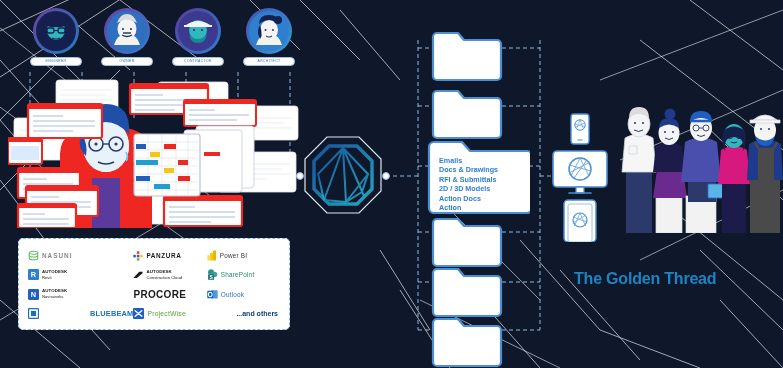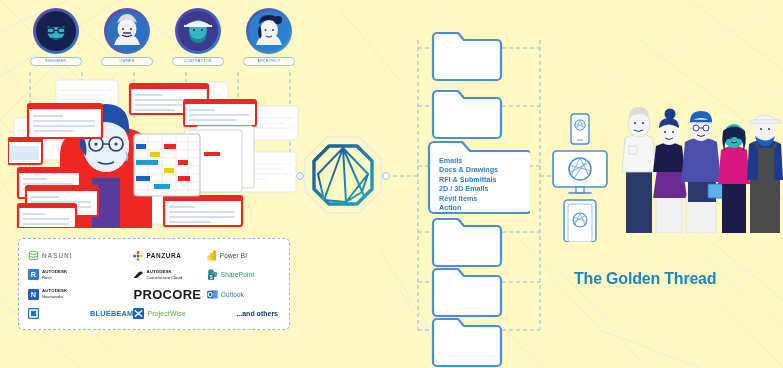--- a/index.html
+++ b/index.html
@@ -1,21 +1,21 @@
 <!DOCTYPE html>
 <html><head>
 <meta charset="utf-8">
 <style>
   * { box-sizing: border-box; margin: 0; padding: 0; }
   html, body {
     width: 783px; height: 368px; overflow: hidden;
     background: #ffffff;
     font-family: "Liberation Sans", sans-serif;
   }
-  #stage { position: relative; width: 783px; height: 368px; background: #fef9c3; overflow: hidden; }
+  #stage { position: relative; width: 783px; height: 368px; background: #0f172a; overflow: hidden; }
 
   .bgmesh { position: absolute; inset: 0; z-index: 0; pointer-events: none; }
 
   
   #personas { position: absolute; left: 30px; top: 8px; width: 265px; height: 68px; z-index: 5; }
   .persona { position: absolute; width: 52px; text-align: center; }
   .pa-ring {
     width: 46px; height: 46px; border-radius: 50%; margin: 0 auto;
     padding: 3px; position: relative;
   }
@@ -343,22 +343,22 @@
     </div>
 
     <div class="folder" style="left:18px; top:122px; width:104px; height:78px;">
       <svg viewBox="0 0 104 78" width="104" height="78">
         <path d="M3 11 a5 5 0 0 1 5-5 h28 l8 9 h57 a5 5 0 0 1 5 5 v52 a5 5 0 0 1-5 5 h-93 a5 5 0 0 1-5-5z" fill="#ffffff" stroke="#4a8fd4" stroke-width="2.2" stroke-linejoin="round"></path>
       </svg>
       <div class="folder-text" style="left:13px; top:20px;">
         <div>Emails</div>
         <div>Docs &amp; Drawings</div>
         <div>RFI &amp; Submittals</div>
-        <div>2D / 3D Emails</div>
-        <div>Revit Items</div>
+        <div>2D / 3D Models</div>
+        <div>Action Docs</div>
         <div>Action</div>
       </div>
     </div>
 
     <div class="folder" style="left:22px; top:200px;">
       <svg viewBox="0 0 74 54" width="74" height="54">
         <path d="M3 9 a4 4 0 0 1 4-4 h21 l6 7 h33 a4 4 0 0 1 4 4 v32 a4 4 0 0 1-4 4 h-60 a4 4 0 0 1-4-4z" fill="#ffffff" stroke="#4a8fd4" stroke-width="2.2" stroke-linejoin="round"></path>
       </svg>
     </div>
 
@@ -548,21 +548,21 @@
           <rect width="12" height="12" rx="1.4" fill="#1f5fc0"></rect>
           <text x="6" y="9" font-family="Liberation Sans, sans-serif" font-size="8" font-weight="700" fill="#fff" text-anchor="middle">N</text>
         </svg>
         <span class="lg-txt two" style="color:#1a1a1a;">
           <span>AUTODESK</span>
           <span class="sub">Navisworks</span>
         </span>
       </div>
 
       <div class="logo-cell">
-        <span class="lg-txt" style="color:#1a1a1a; font-size:13px; letter-spacing:.3px;">PROCORE</span>
+        <span class="lg-txt" style="color:#1a1a1a; font-size:10px; letter-spacing:.3px;">PROCORE</span>
       </div>
 
       <div class="logo-cell">
         <svg class="lg-mark" width="11" height="11" viewBox="0 0 12 12">
           <rect x="4.6" y="1.4" width="7" height="9" rx="0.6" fill="#4d9ae0"></rect>
           <rect x="0.3" y="1.8" width="6.4" height="8.4" rx="1" fill="#0a65c1"></rect>
           <ellipse cx="3.5" cy="6" rx="2" ry="2.5" fill="none" stroke="#fff" stroke-width="1.1"></ellipse>
         </svg>
         <span class="lg-txt" style="color:#2f6fc0; font-weight:400;">Outlook</span>
       </div>

